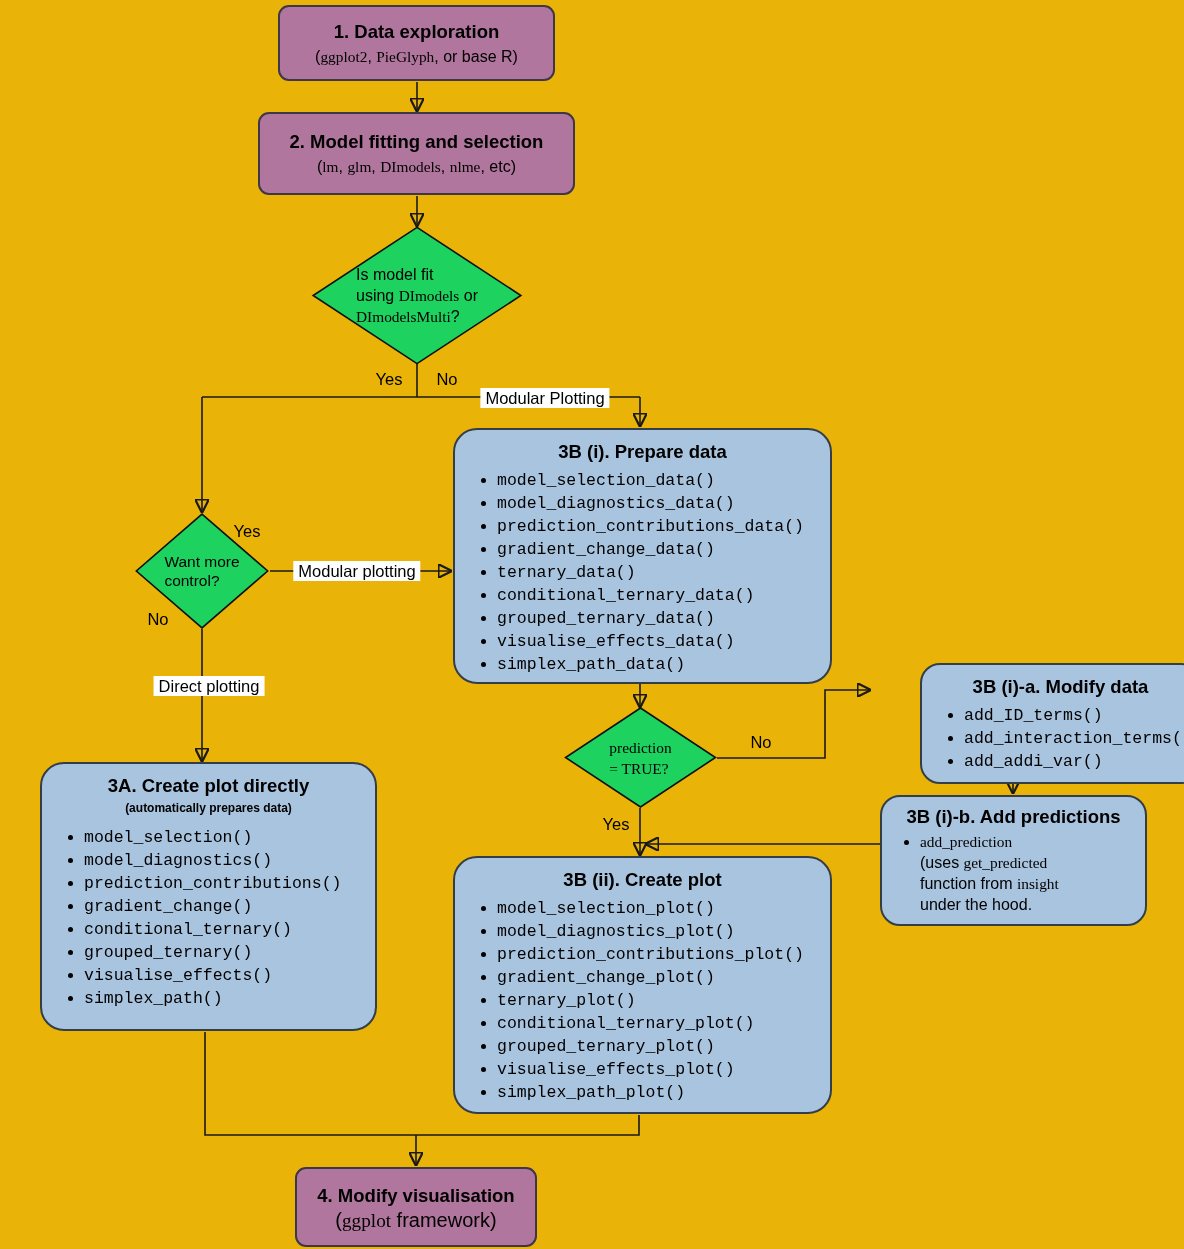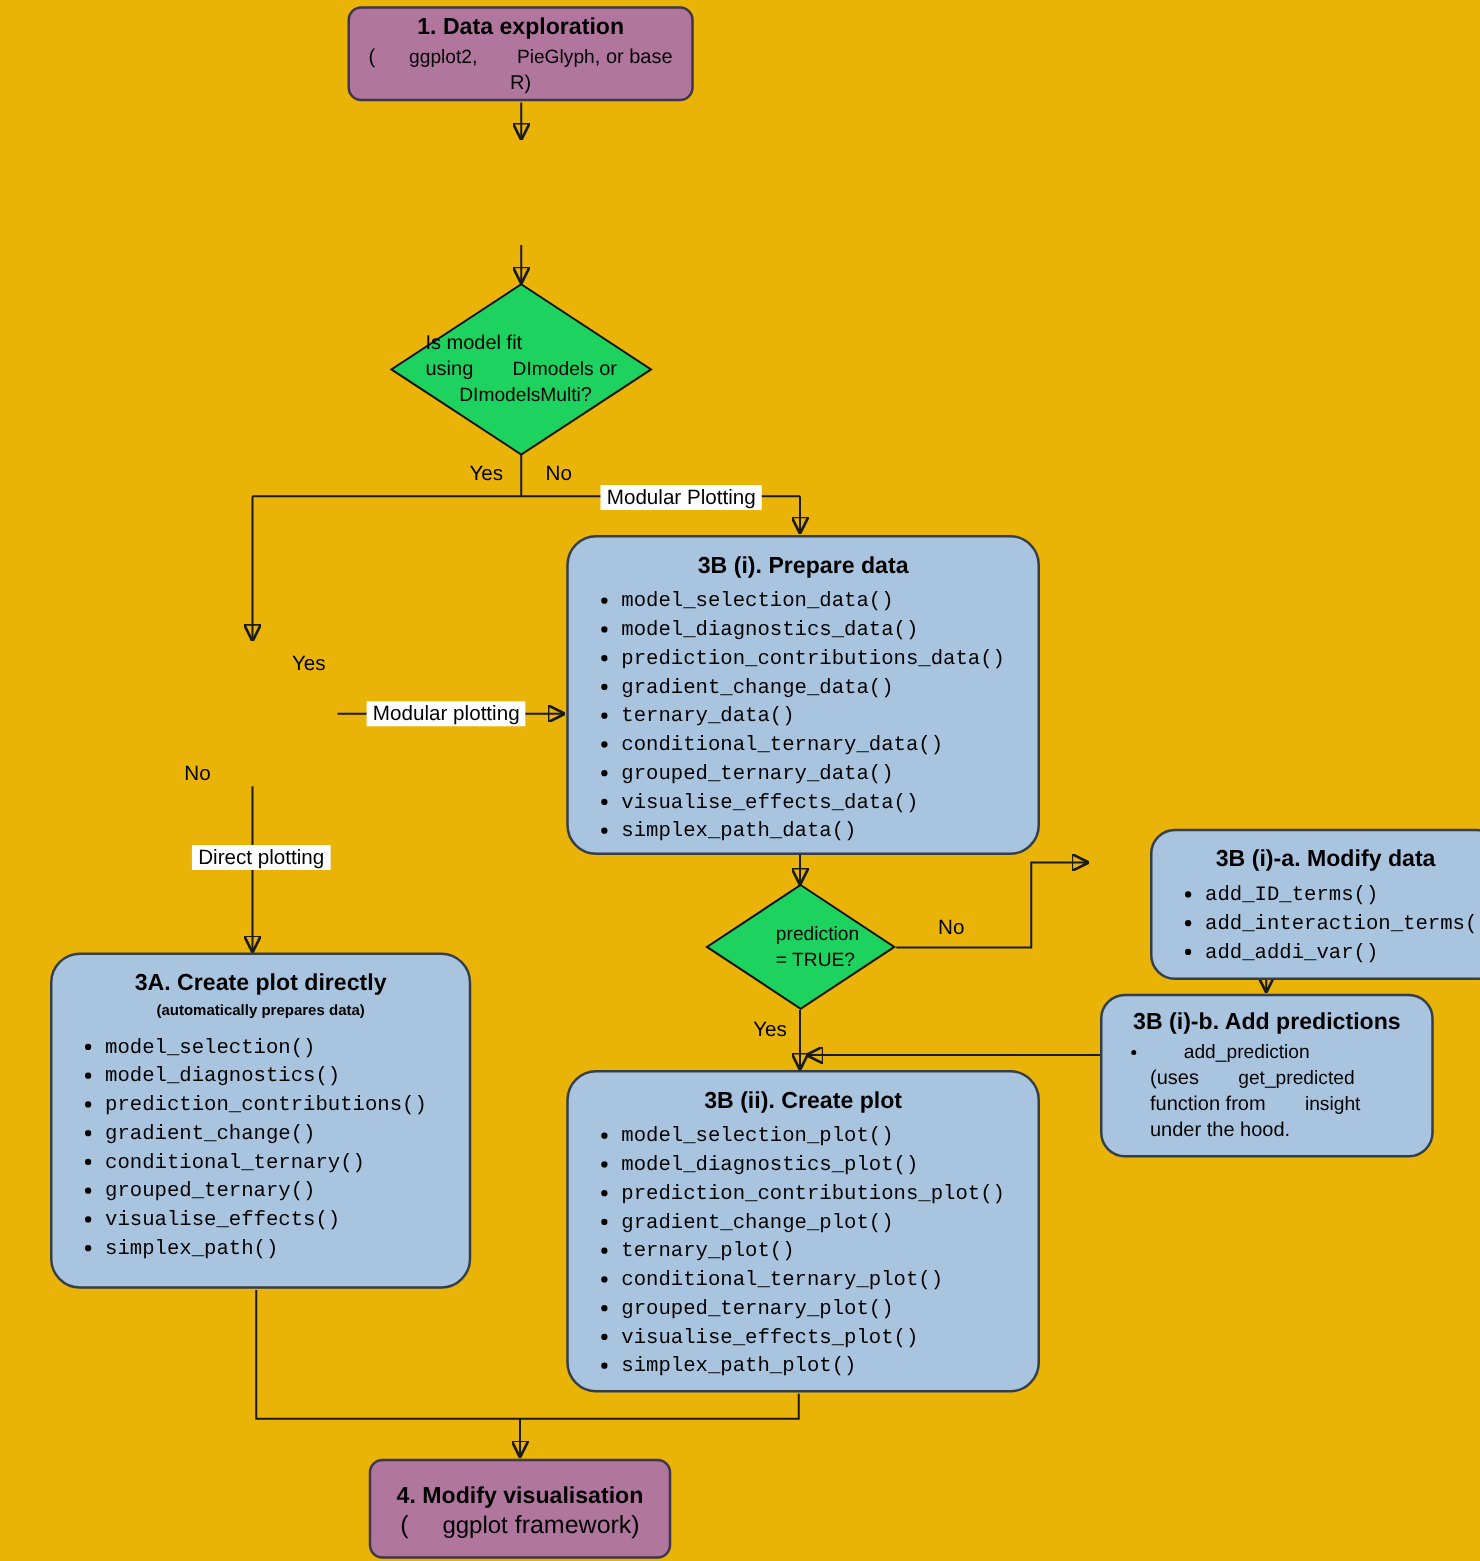--- a/index.html
+++ b/index.html
@@ -47,21 +47,21 @@
   .diamond svg{position:absolute;left:0;top:0;width:100%;height:100%;}
   .diamond polygon{
     fill:var(--green-fill,#1ed25f);
     stroke:#111111;stroke-width:1.6;vector-effect:non-scaling-stroke;
   }
   .dtext{
     position:absolute;left:0;top:0;right:0;bottom:0;
     display:flex;align-items:center;justify-content:center;
     text-align:left;font-size:16px;line-height:21px;z-index:2;
   }
-  .code{font-family:Liberation Sans, sans-serif;font-size:0.96em;margin-left:27px;}
+  .code{font-family:Liberation Serif, serif;font-size:0.96em;}
   
   .edge-label{
     position:absolute;z-index:3;font-size:16.5px;line-height:18px;
     transform:translate(-50%,-50%);white-space:nowrap;
   }
   .edge-label.on-line{background:#ffffff;padding:1px 5px;}
 </style>
 </head>
 <body>
 
@@ -101,30 +101,42 @@
 
     <path d="M205,1032 V1135 H639 V1115"></path>
     <path d="M416,1135 V1164" marker-end="url(#arrow)"></path>
   </svg>
 
   <div class="node pbox" style="left:278px;top:5px;width:277px;height:76px;">
     <div class="title">1. Data exploration</div>
     <div class="subtitle"><span class="plain">(</span><span class="code">ggplot2</span><span class="plain">, </span><span class="code">PieGlyph</span><span class="plain">, or base R)</span></div>
   </div>
 
+  <div class="node pbox" style="left:258px;top:112px;width:317px;height:83px;">
+    <div class="title">2. Model fitting and selection</div>
+    <div class="subtitle"><span class="plain">(</span><span class="code">lm</span><span class="plain">, </span><span class="code">glm</span><span class="plain">, </span><span class="code">DImodels</span><span class="plain">, </span><span class="code">nlme</span><span class="plain">, etc)</span></div>
+  </div>
 
   <div class="diamond" style="left:311px;top:226px;width:212px;height:139px;">
     <svg viewBox="0 0 100 100" preserveAspectRatio="none">
       <polygon points="50,1 99,50 50,99 1,50"></polygon>
     </svg>
     <div class="dtext">
       <div><span class="plain">Is model fit</span><br><span class="plain">using </span><span class="code">DImodels</span><span class="plain"> or</span><br><span class="code">DImodelsMulti</span><span class="plain">?</span></div>
     </div>
   </div>
 
+  <div class="diamond" style="left:135px;top:513px;width:134px;height:116px;">
+    <svg viewBox="0 0 100 100" preserveAspectRatio="none">
+      <polygon points="50,1 99,50 50,99 1,50"></polygon>
+    </svg>
+    <div class="dtext" style="font-size:15.5px;line-height:19px;">
+      <div><span class="plain">Want more</span><br><span class="plain">control?</span></div>
+    </div>
+  </div>
 
   <div class="diamond" style="left:564px;top:707px;width:153px;height:101px;">
     <svg viewBox="0 0 100 100" preserveAspectRatio="none">
       <polygon points="50,1 99,50 50,99 1,50"></polygon>
     </svg>
     <div class="dtext" style="font-size:16px;line-height:21px;">
       <div><span class="code">prediction</span><br><span class="code">= TRUE?</span></div>
     </div>
   </div>
 

